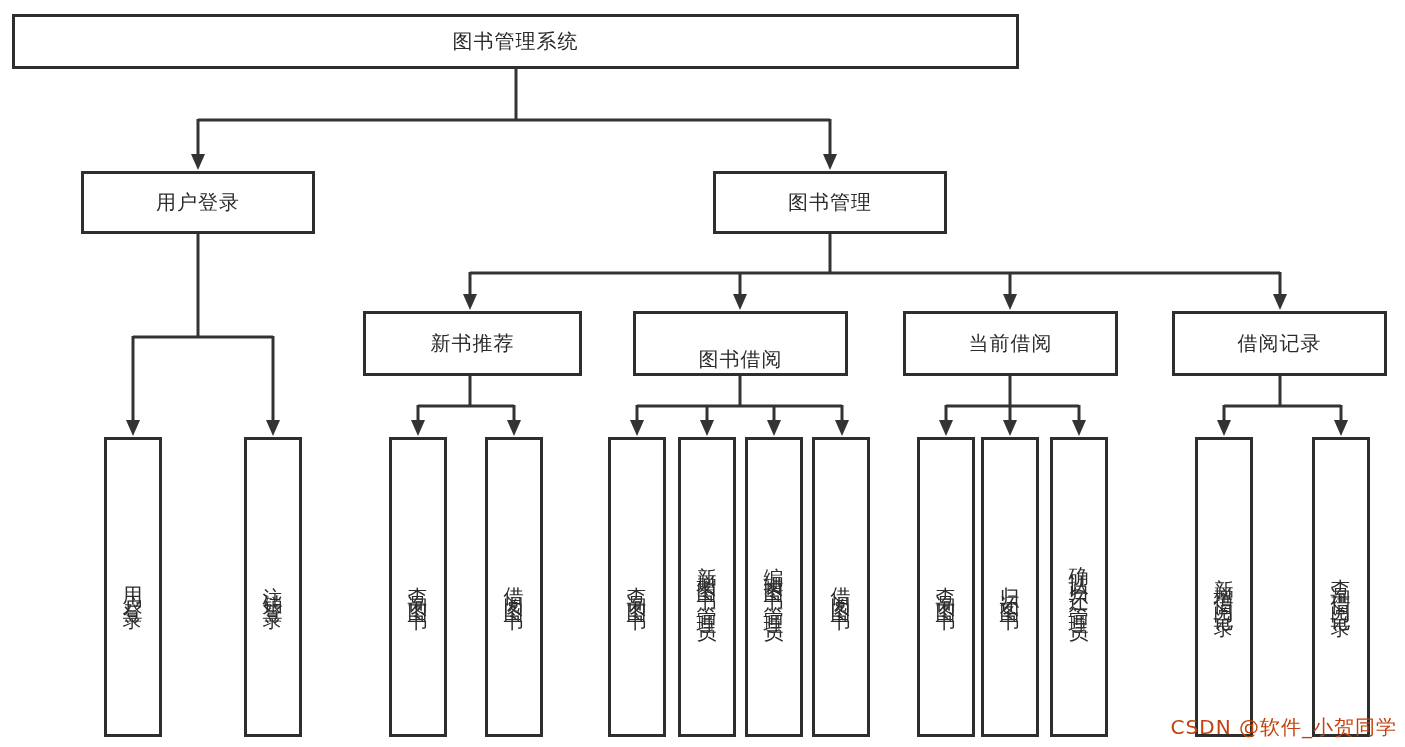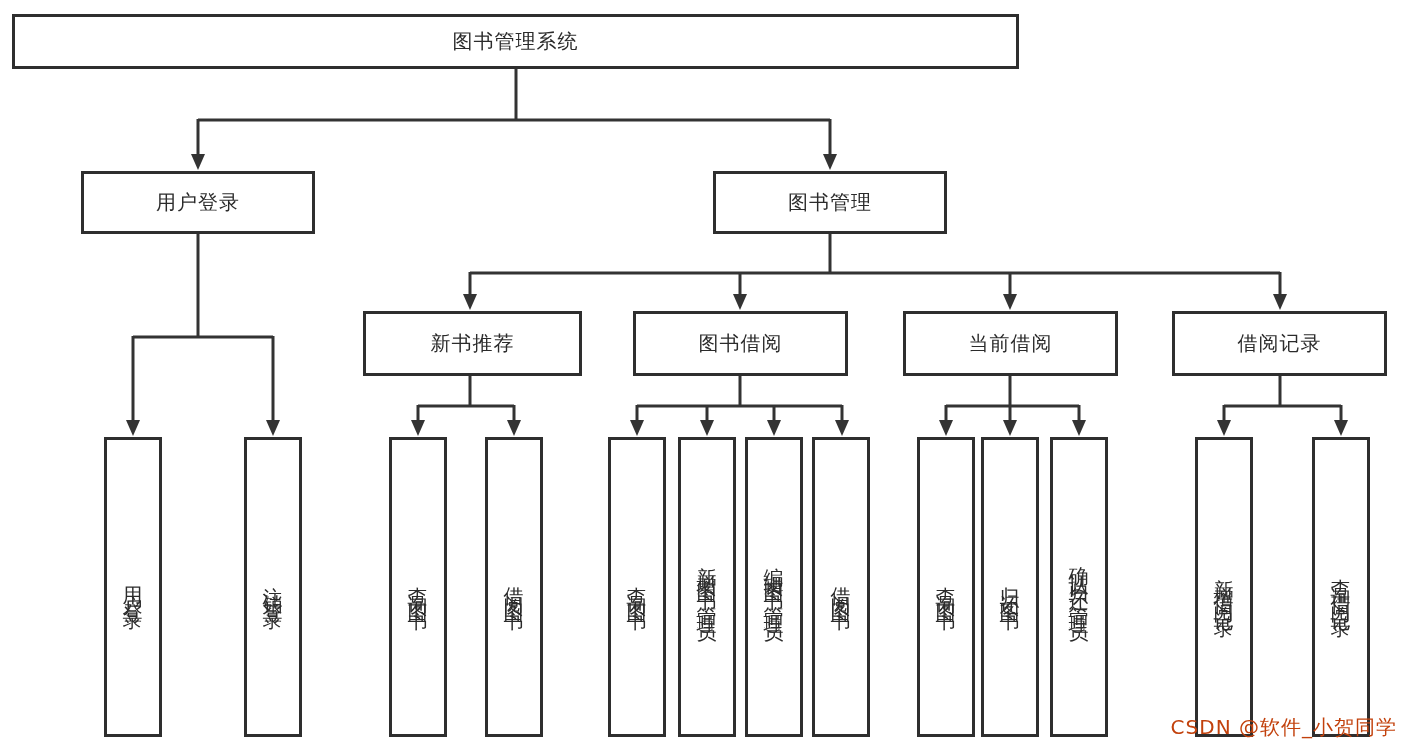--- a/index.html
+++ b/index.html
@@ -128,21 +128,21 @@
   <div class="box h" style="left:81px; top:171px; width:234px; height:63px;">
     <span>用户登录</span>
   </div>
   <div class="box h" style="left:713px; top:171px; width:234px; height:63px;">
     <span>图书管理</span>
   </div>
 
   <div class="box h" style="left:363px; top:311px; width:219px; height:65px;">
     <span>新书推荐</span>
   </div>
-  <div class="box h" style="left:633px; top:311px; width:215px; height:65px;">
+  <div class="box h" style="left:633px; top:311px; width:215px; height:65px;align-items:flex-end;">
     <span>图书借阅</span>
   </div>
   <div class="box h" style="left:903px; top:311px; width:215px; height:65px;">
     <span>当前借阅</span>
   </div>
   <div class="box h" style="left:1172px; top:311px; width:215px; height:65px;">
     <span>借阅记录</span>
   </div>
 
   <div class="box v" style="left:104px; top:437px; width:58px; height:300px;">

